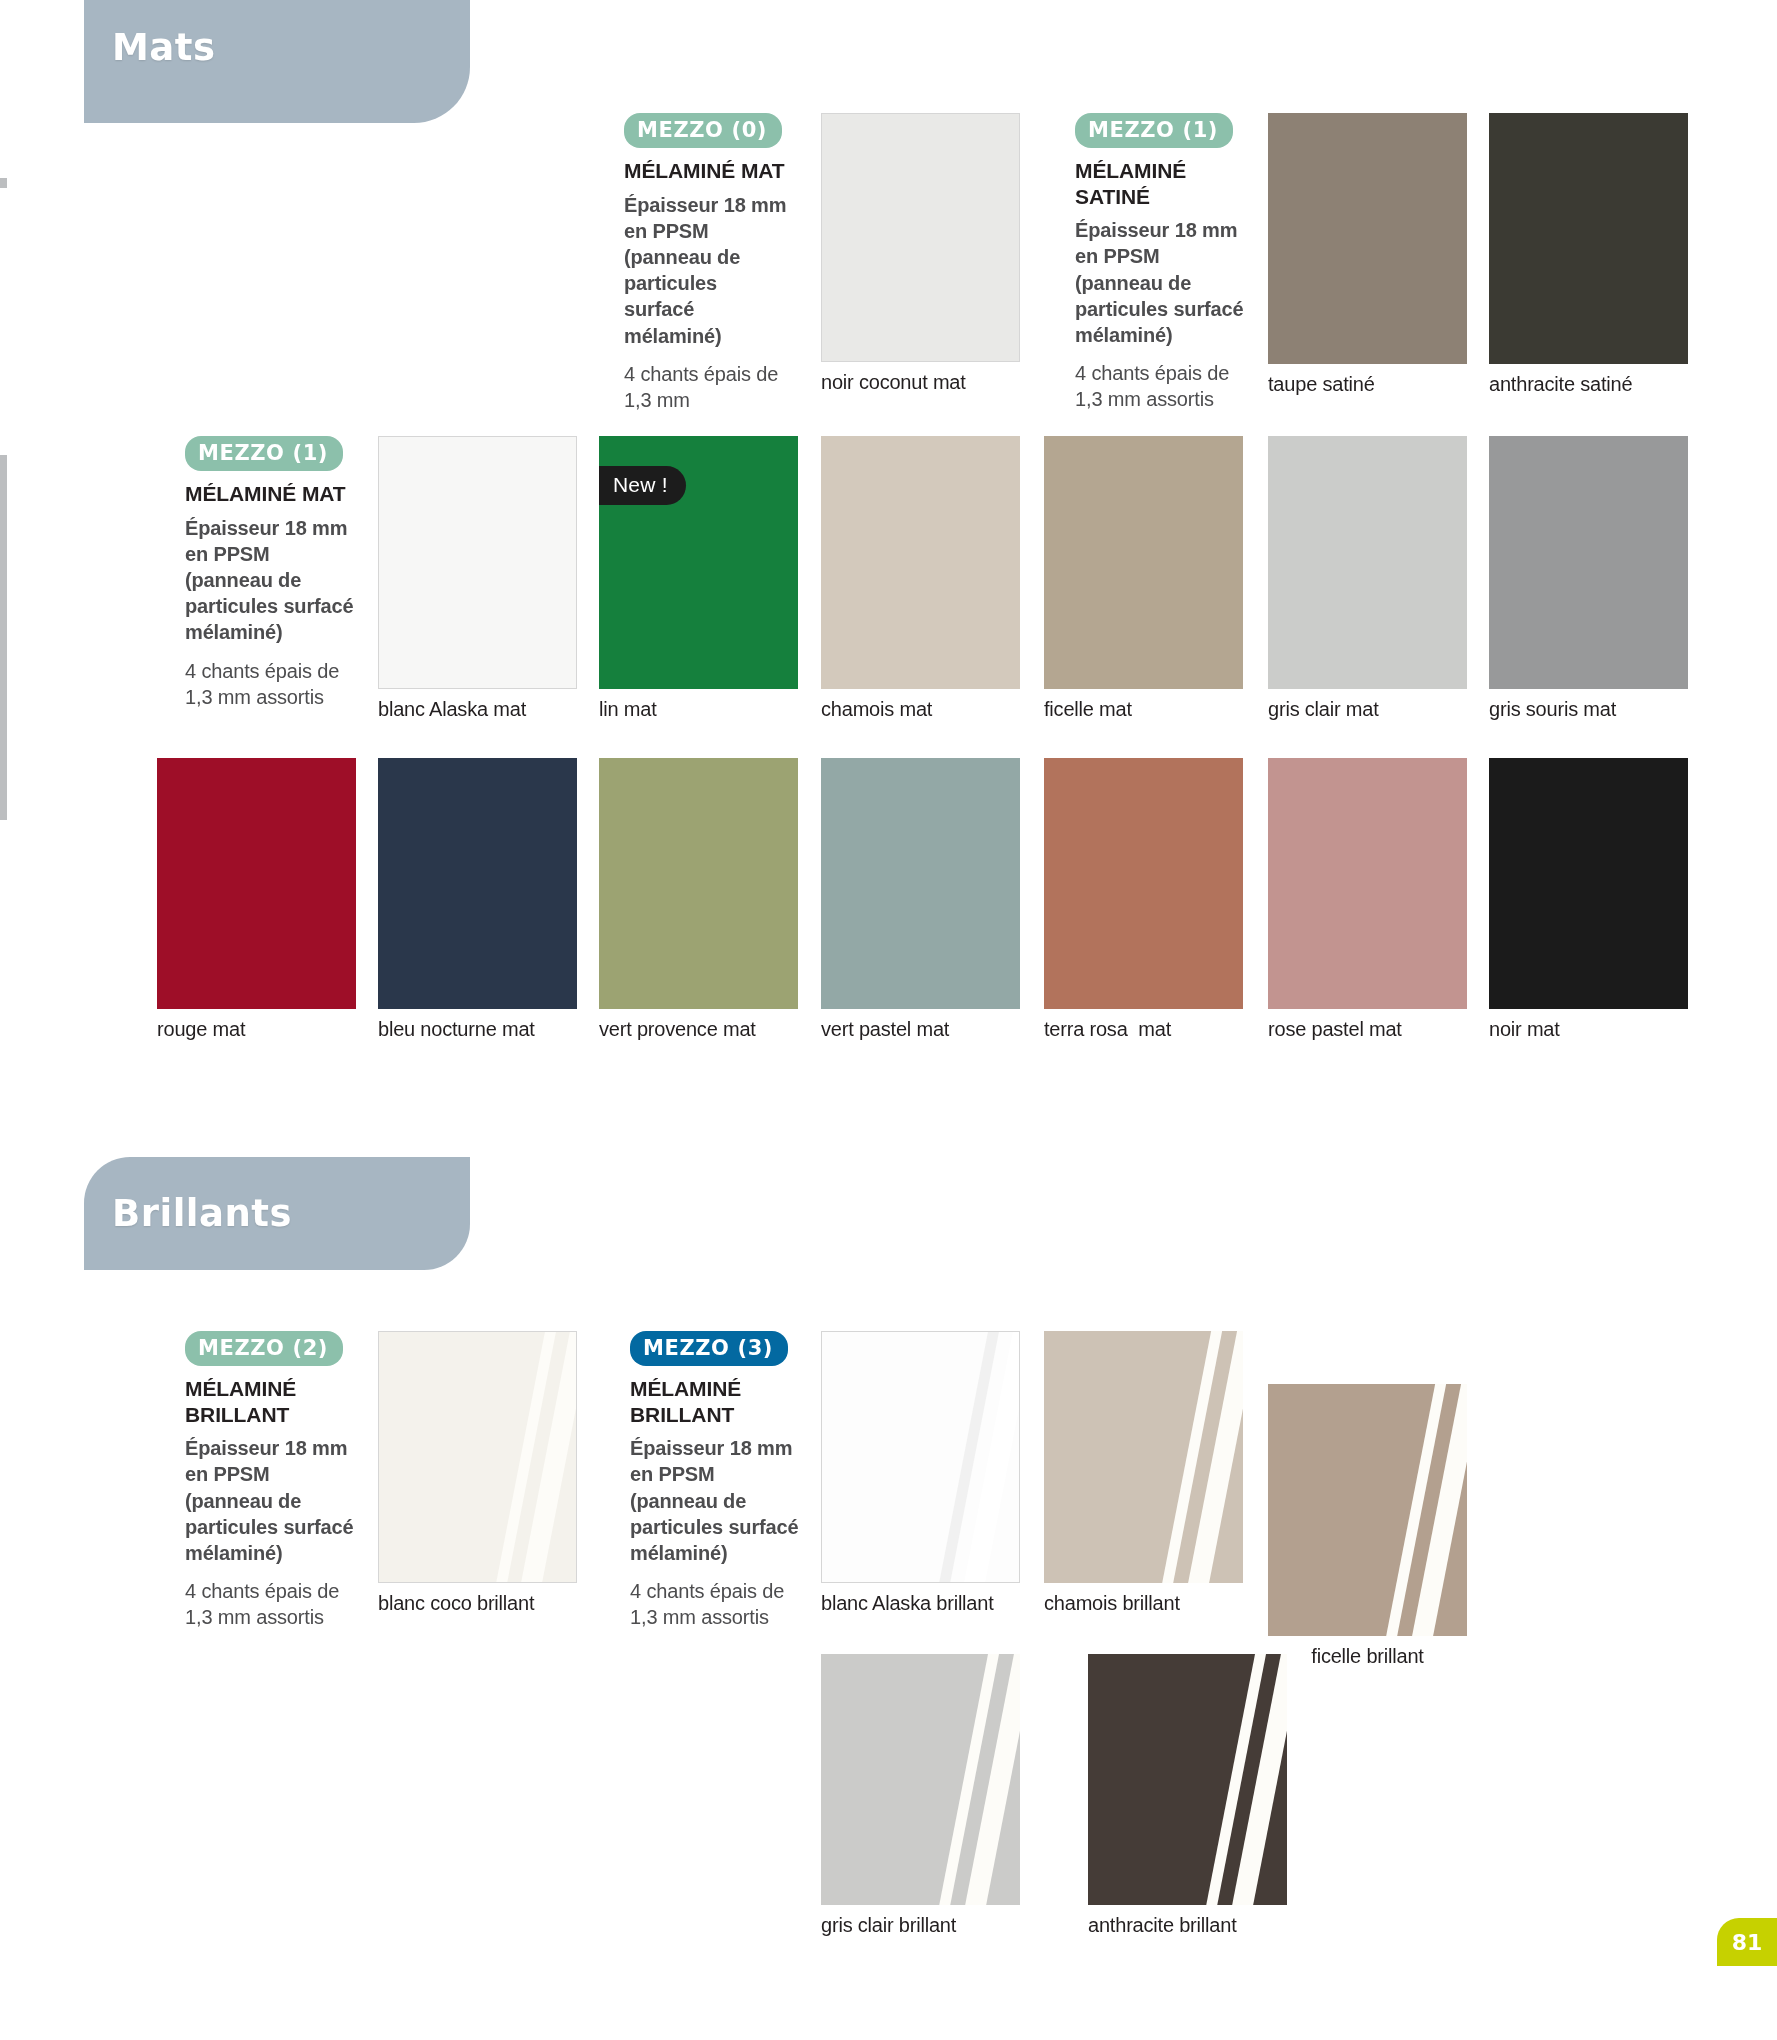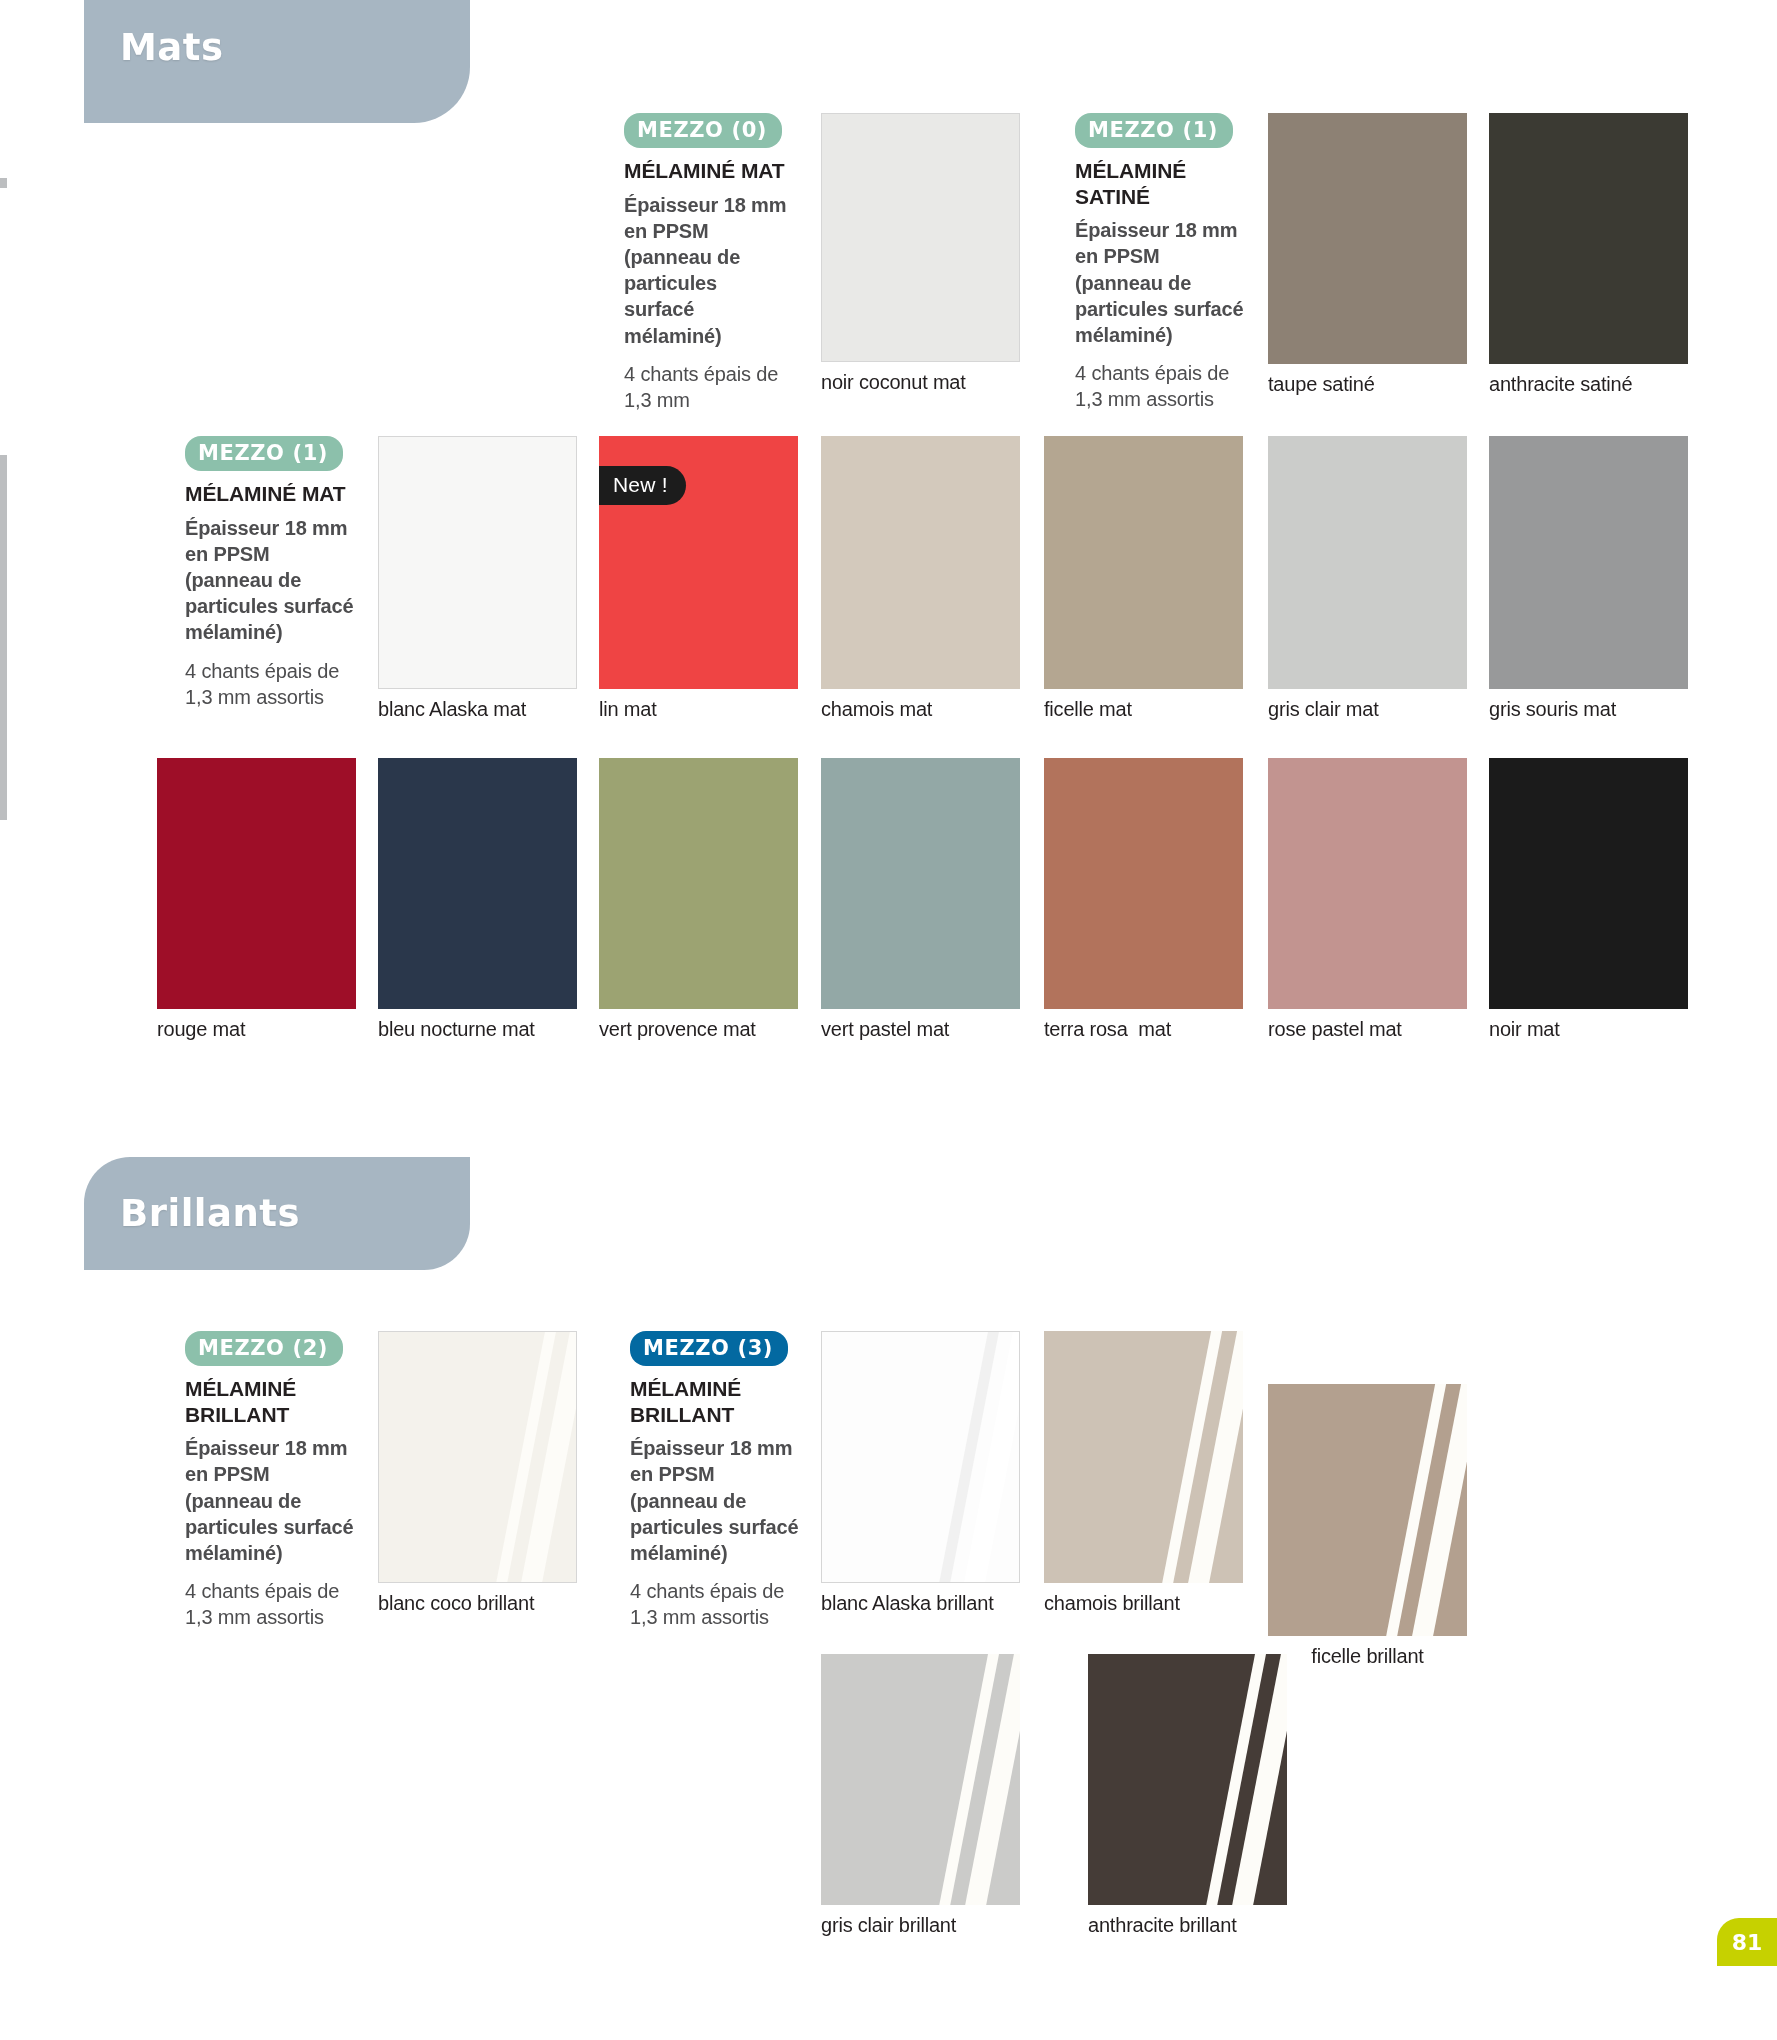--- a/index.html
+++ b/index.html
@@ -33,21 +33,21 @@
     display: flex;
     align-items: center;
     box-sizing: border-box;
   }
   .section-banner .banner-text {
     font-family: "DejaVu Sans", sans-serif;
     font-weight: bold;
     font-size: 37px;
     letter-spacing: 0.5px;
     color: #ffffff;
-    padding-left: 36px;
+    padding-left: 28px;
     text-shadow: 0 1px 2px rgba(0,0,0,0.12);
   }
   #banner-mats {
     left: 84px; top: -28px;
     width: 386px; height: 151px;
     border-radius: 0 0 56px 0;
   }
   #banner-brillants {
     left: 84px; top: 1157px;
     width: 386px; height: 113px;
@@ -195,21 +195,21 @@
   <div class="mezzo-desc">Épaisseur 18 mm en PPSM (panneau de particules surfacé mélaminé)</div>
   <div class="mezzo-edges">4 chants épais de 1,3 mm assortis</div>
 </div>
 
 <div class="swatch-cell" style="left:378px; top:436px;">
   <div class="swatch bordered" style="width:199px;height:253px;background:#f7f7f6;"></div>
   <div class="swatch-label">blanc Alaska mat</div>
 </div>
 
 <div class="swatch-cell" style="left:599px; top:436px;">
-  <div class="swatch" style="width:199px;height:253px;background:#ef4444;">
+  <div class="swatch" style="width:199px;height:253px;background:#15803d;">
     <span class="new-badge">New !</span>
   </div>
   <div class="swatch-label">lin mat</div>
 </div>
 
 <div class="swatch-cell" style="left:821px; top:436px;">
   <div class="swatch" style="width:199px;height:253px;background:#d3c9bc;"></div>
   <div class="swatch-label">chamois mat</div>
 </div>
 

